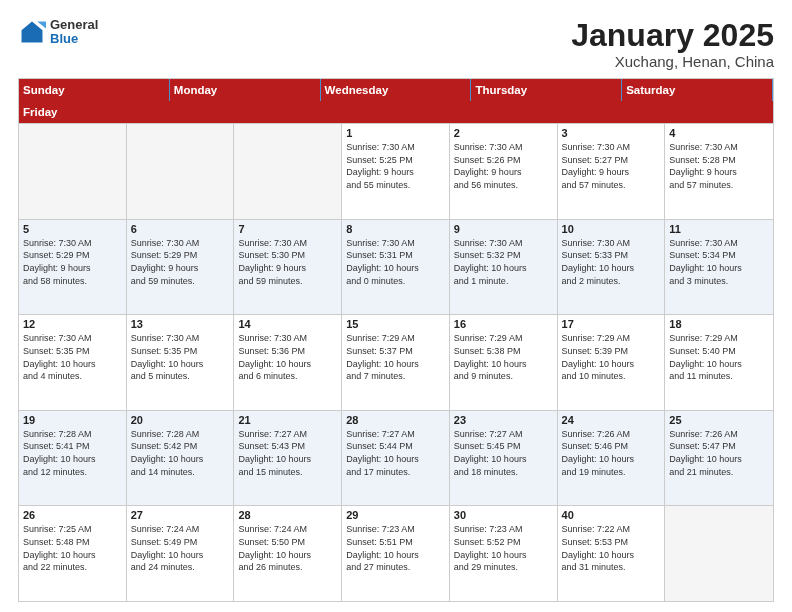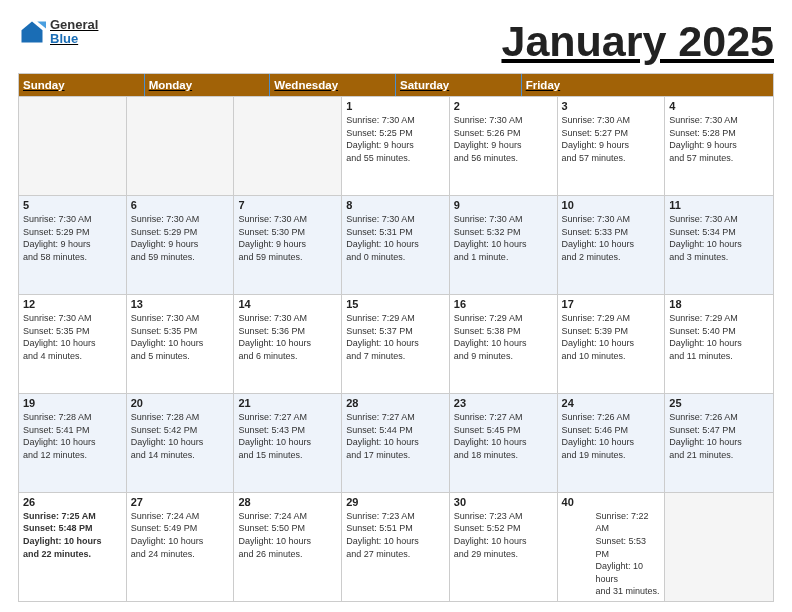--- a/index.html
+++ b/index.html
@@ -15,21 +15,20 @@
       height: 612px;
       padding: 18px 18px 10px 18px;
       display: flex;
       flex-direction: column;
     }
     .header {
       display: flex;
       justify-content: space-between;
       align-items: flex-start;
       margin-bottom: 8px;
-      text-decoration: underline;
     }
     .logo {
       display: flex;
       align-items: center;
       gap: 4px;
     }
     .logo-text {
       display: flex;
       flex-direction: column;
       font-size: 13px;
@@ -39,40 +38,39 @@
     .logo-general { color: #333; }
     .logo-blue { color: #1a6db5; }
     .logo-icon {
       width: 28px;
       height: 28px;
     }
     .title-block {
       text-align: right;
     }
     .calendar-title {
-      font-size: 43px;
+      font-size: 32px;
       font-weight: bold;
       color: #222;
       line-height: 1.1;
     }
     .calendar-subtitle {
       font-size: 15px;
       color: #444;
     }
     .calendar {
       flex: 1;
       display: flex;
       flex-direction: column;
       border: 1px solid #ccc;
     }
     .calendar-header-row {
       display: grid;
-      grid-template-columns: repeat(6, 1fr);
-      background: #a16207;
-      text-decoration: underline;
+      grid-template-columns: repeat(5, 1fr);
+      background: #b91c1c;
     }
     .calendar-header-cell {
       color: #fff;
       font-size: 11.5px;
       font-weight: bold;
       padding: 5px 4px;
       text-align: left;
       border-right: 1px solid #4a8fd0;
     }
     .calendar-header-cell:last-child { border-right: none; }
@@ -121,28 +119,30 @@
         <polygon points="16,4 28,14 28,28 4,28 4,14" fill="#1a6db5"></polygon>
         <polygon points="22,4 32,12 32,4" fill="#4a9fe0"></polygon>
       </svg>
       <div class="logo-text">
         <span class="logo-general">General</span>
         <span class="logo-blue">Blue</span>
       </div>
     </div>
     <div class="title-block">
       <div class="calendar-title">January 2025</div>
+      <div class="calendar-subtitle">Xuchang, Henan, China</div>
     </div>
   </div>
 
   <div class="calendar">
     <div class="calendar-header-row">
     <div class="calendar-header-cell">Sunday</div>
         <div class="calendar-header-cell">Monday</div>
         <div class="calendar-header-cell">Wednesday</div>
+        <div class="calendar-header-cell">Thursday</div>
         <div class="calendar-header-cell">Saturday</div>
         <div class="calendar-header-cell">Friday</div>
       </div>
     <div class="calendar-body">
     <div class="calendar-row">
           <div class="calendar-cell empty"></div>
           <div class="calendar-cell empty"></div>
           <div class="calendar-cell empty"></div>
           <div class="calendar-cell">
             <div class="cell-day">1</div>
@@ -322,21 +322,21 @@
             <div class="cell-day">25</div>
             <div class="cell-info" style="white-space: pre-line;">Sunrise: 7:26 AM
 Sunset: 5:47 PM
 Daylight: 10 hours
 and 21 minutes.</div>
           </div>
         </div>
         <div class="calendar-row">
           <div class="calendar-cell">
             <div class="cell-day">26</div>
-            <div class="cell-info" style="white-space: pre-line; font-weight: bold;">Sunrise: 7:25 AM
+            <div class="cell-info" style="white-space: pre-line;">Sunrise: 7:25 AM
 Sunset: 5:48 PM
 Daylight: 10 hours
 and 22 minutes.</div>
           </div>
           <div class="calendar-cell">
             <div class="cell-day">27</div>
             <div class="cell-info" style="white-space: pre-line;">Sunrise: 7:24 AM
 Sunset: 5:49 PM
 Daylight: 10 hours
 and 24 minutes.</div>
@@ -357,21 +357,21 @@
           </div>
           <div class="calendar-cell">
             <div class="cell-day">30</div>
             <div class="cell-info" style="white-space: pre-line;">Sunrise: 7:23 AM
 Sunset: 5:52 PM
 Daylight: 10 hours
 and 29 minutes.</div>
           </div>
           <div class="calendar-cell">
             <div class="cell-day">40</div>
-            <div class="cell-info" style="white-space: pre-line; margin-left: 34px;">Sunrise: 7:22 AM
+            <div class="cell-info" style="white-space: pre-line;">Sunrise: 7:22 AM
 Sunset: 5:53 PM
 Daylight: 10 hours
 and 31 minutes.</div>
           </div>
           <div class="calendar-cell empty"></div>
         </div>
       </div>
   </div>
 </div>
 

